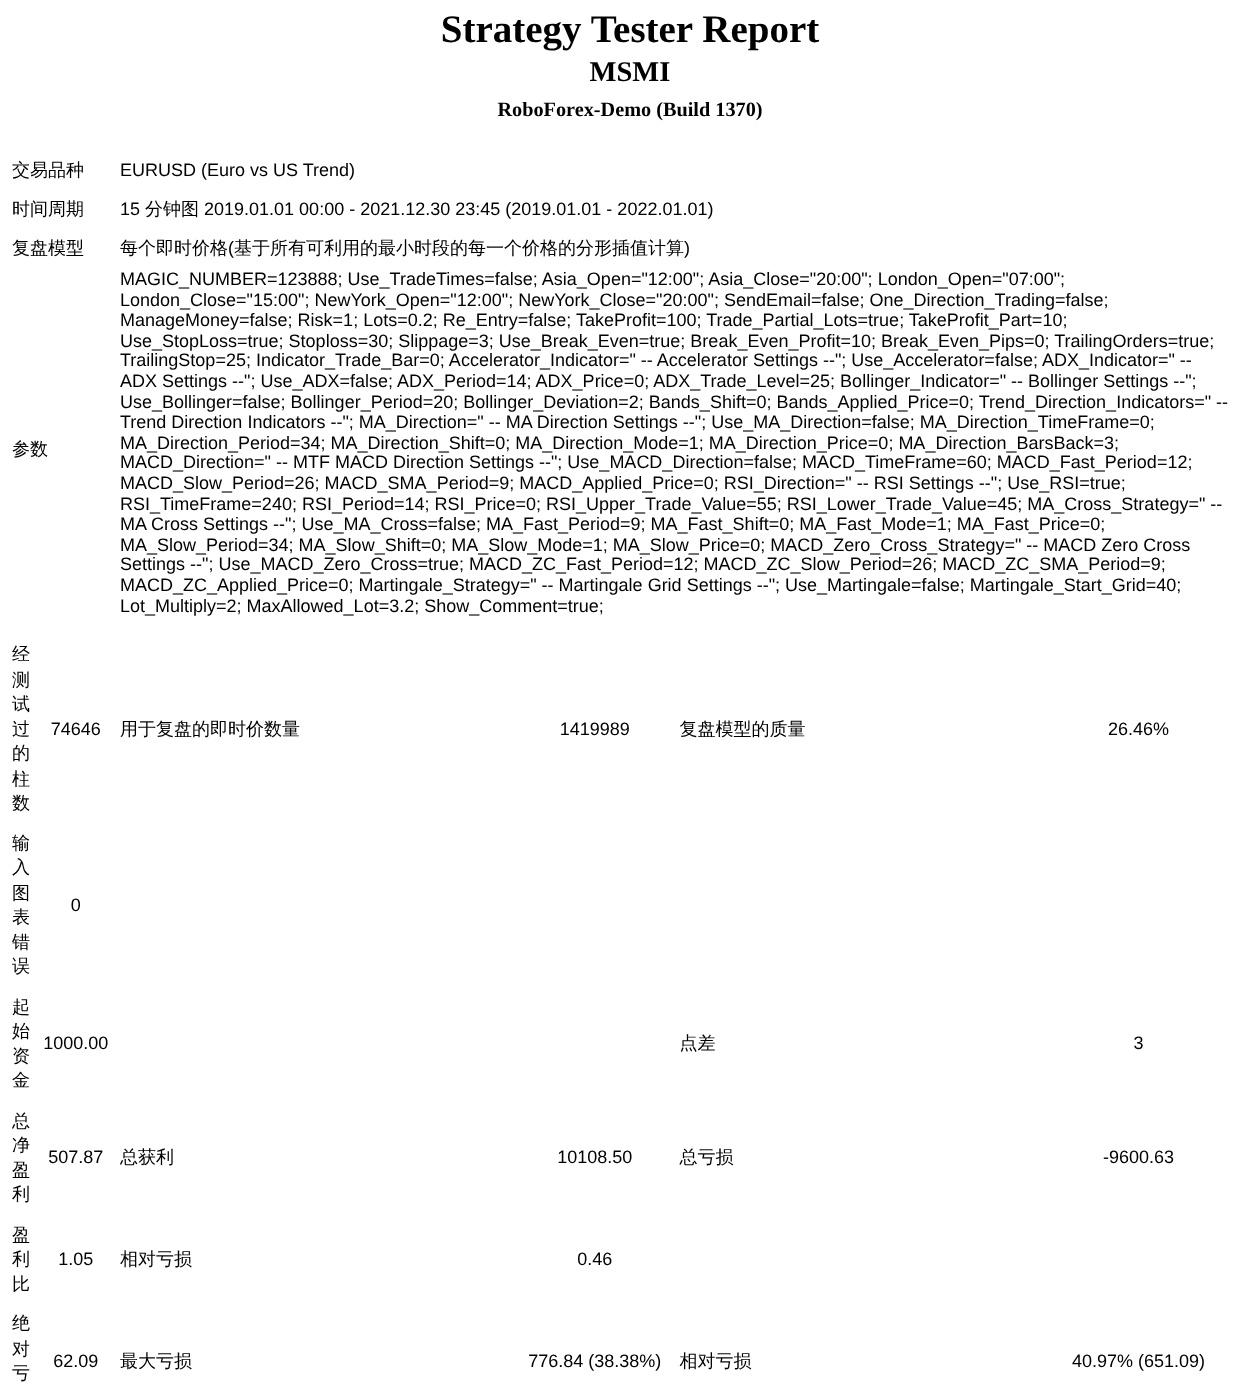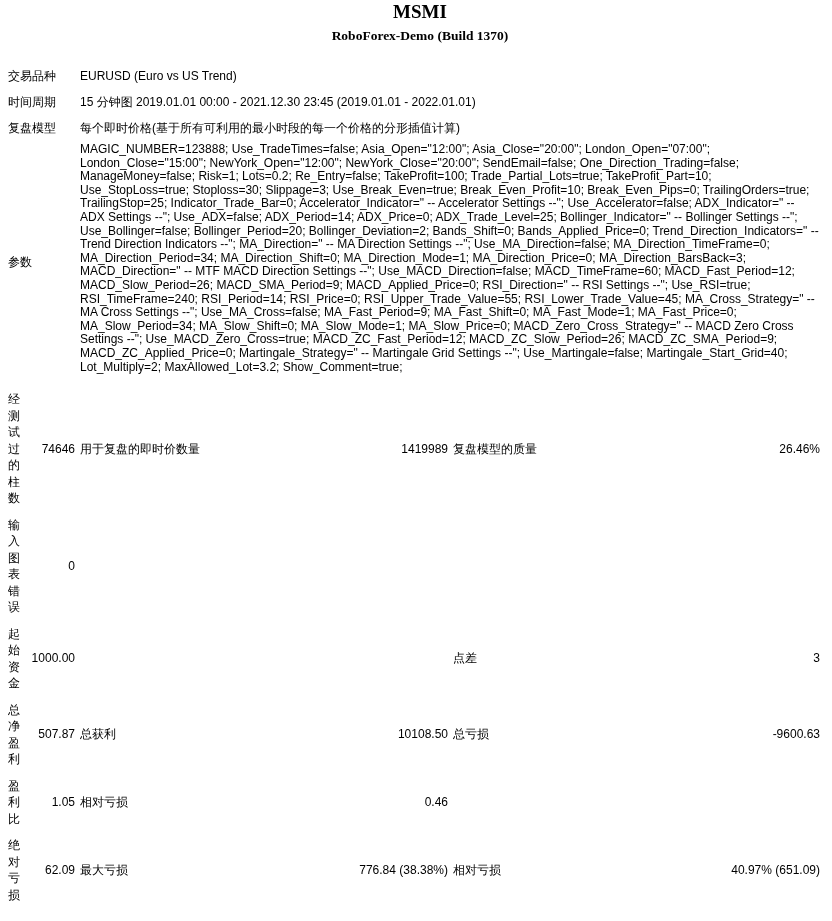--- a/index.html
+++ b/index.html
@@ -18,35 +18,36 @@
   
   .top { width: 812px; font-size: 12px; line-height: 14px; }
   .top td { padding: 6px 0; vertical-align: middle; overflow: hidden; }
   .top td.lbl { width: 72px; }
   .top td.params { line-height: 13.6px; padding-top: 2px; padding-bottom: 8px; word-wrap: break-word; }
 
   
   .stats { width: 812px; font-size: 12px; line-height: 16.5px; margin-top: 4px; }
   .stats td { padding: 5px 0; vertical-align: middle; overflow: hidden; margin-left: 36px; }
   .stats td.c1 { word-break: break-all; }
-  .stats td.num { text-align: right; white-space: nowrap; }
+  .stats td.num { text-align: center; white-space: nowrap; }
   .stats td.lbl2 { padding-left: 5px; }
   .col-c1 { width: 18px; }
   .col-c2 { width: 49px; }
   .col-c3 { width: 270px; }
   .col-c4 { width: 103px; }
   .col-c5 { width: 250px; }
   .col-c6 { width: 122px; }
 </style>
 </head>
 <body>
 
 <div class="report">
 
   <div class="hdr">
+    <h1>Strategy Tester Report</h1>
     <h2>MSMI</h2>
     <h3>RoboForex-Demo (Build 1370)</h3>
   </div>
 
   <table class="top">
     <tbody>
       <tr>
         <td class="lbl">交易品种</td>
         <td>EURUSD (Euro vs US Trend)</td>
       </tr>

